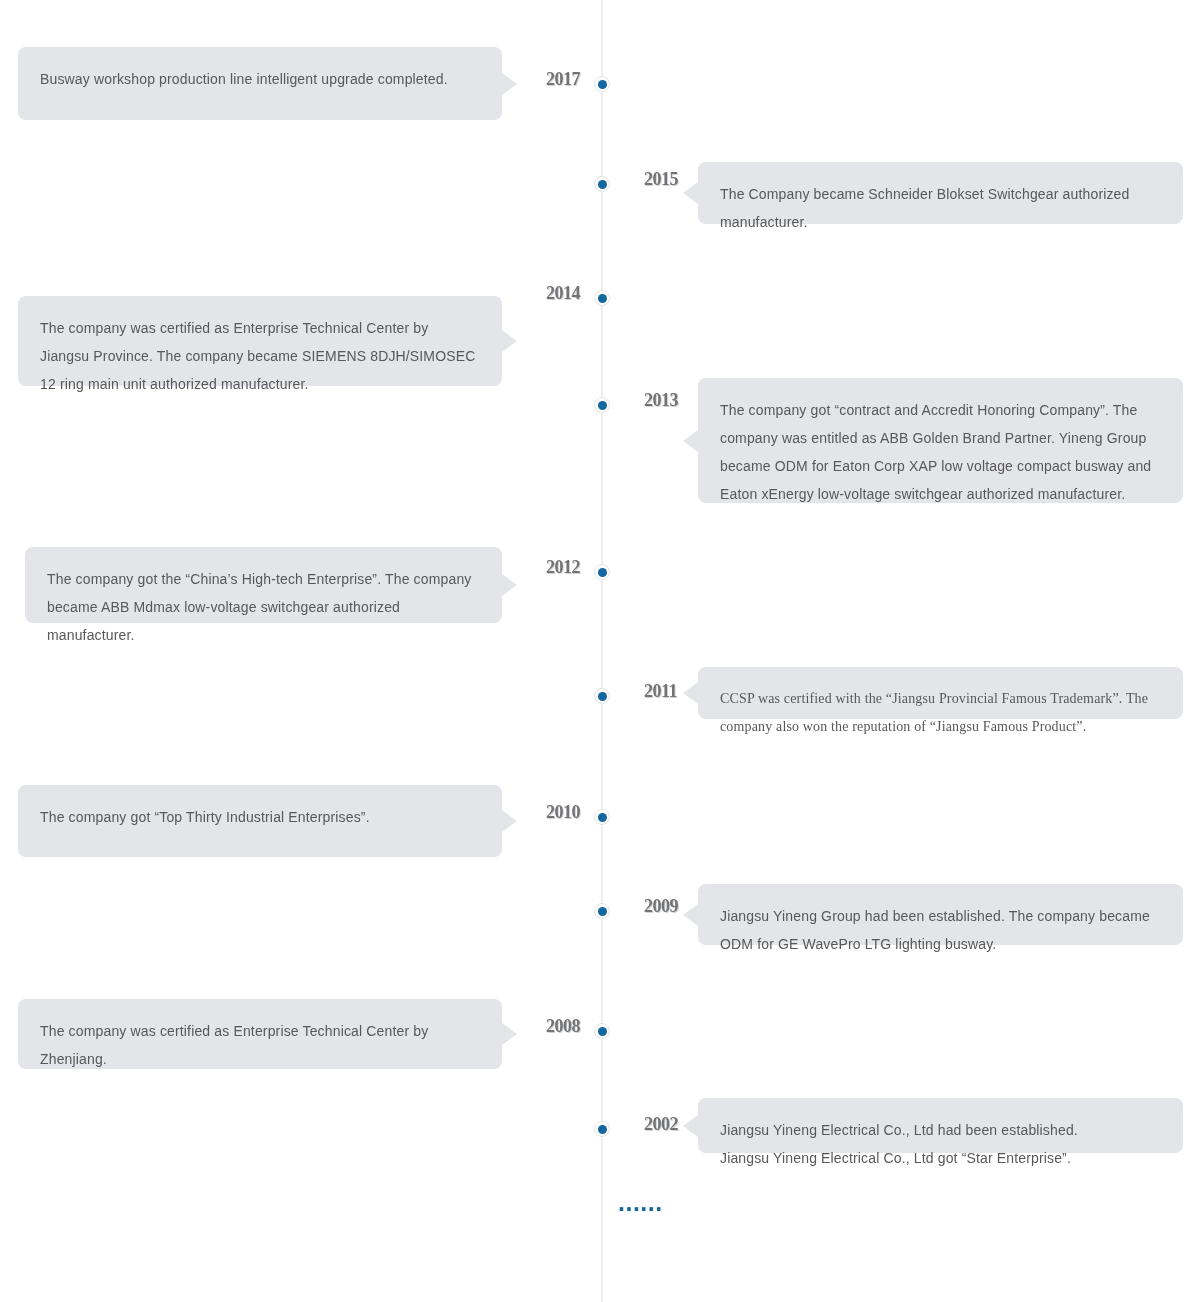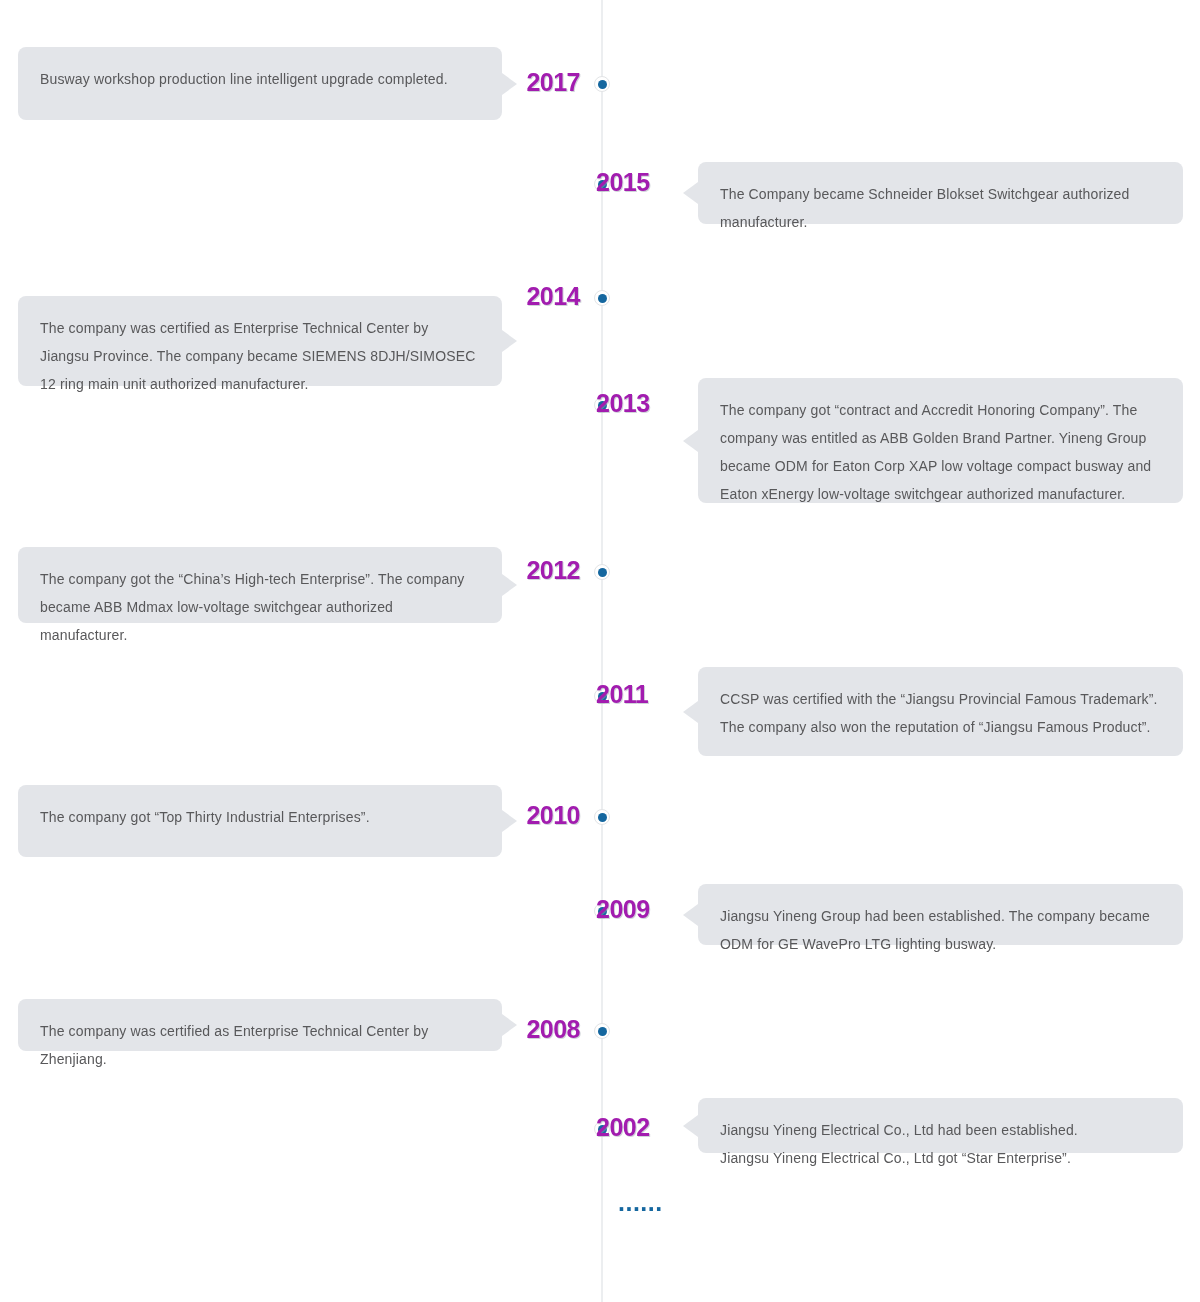--- a/index.html
+++ b/index.html
@@ -54,25 +54,25 @@
     height: 9px;
     margin-left: -4.5px;
     margin-top: -4.5px;
     border-radius: 50%;
     background: #15679f;
   }
 
   
   .year-label {
     position: absolute;
-    font-family: Liberation Sans, sans-serif;
-    font-size: 25px;
+    font-family: Liberation Serif, serif;
+    font-size: 18px;
     font-weight: bold;
     letter-spacing: -0.5px;
-    color: #a21caf;
+    color: #737373;
     text-shadow: 1px 1px 0 rgba(150,160,170,0.45);
     line-height: 1;
     white-space: nowrap;
   }
 
   
   .bubble {
     position: absolute;
     background: #e3e5e9;
     border-radius: 8px;
@@ -124,21 +124,21 @@
     left: -15px;
     top: 50%;
     margin-top: -11px;
     width: 0;
     height: 0;
     border-top: 11px solid transparent;
     border-bottom: 11px solid transparent;
     border-right: 15px solid #e3e5e9;
   }
   .side-right .year-label {
-    left: 596px;
+    left: 644px;
     text-align: center;
   }
   .side-right .node-marker {
     left: 594px;
   }
 
   
   #timeline-ellipsis {
     position: absolute;
     left: 618px;
@@ -181,49 +181,49 @@
     <div class="event-row side-right" style="top: 405px;">
       <div class="node-marker"></div>
       <div class="year-label" style="top: -14px;">2013</div>
       <div class="bubble" style="top: -27px; height: 125px;">
         <p>The company got “contract and Accredit Honoring Company”. The company was entitled as ABB Golden Brand Partner. Yineng Group became ODM for  Eaton Corp XAP low voltage compact busway and Eaton xEnergy low-voltage switchgear authorized manufacturer.</p>
       </div>
     </div>
     <div class="event-row side-left" style="top: 572px;">
       <div class="node-marker"></div>
       <div class="year-label" style="top: -14px;">2012</div>
-      <div class="bubble" style="top: -25px; height: 76px;">
+      <div class="bubble" style="top: -25px; height: 76px; margin-left: 7px;">
         <p>The company got the “China’s High-tech Enterprise”. The company became ABB Mdmax low-voltage switchgear authorized manufacturer.</p>
       </div>
     </div>
     <div class="event-row side-right" style="top: 696px;">
       <div class="node-marker"></div>
       <div class="year-label" style="top: -14px;">2011</div>
-      <div class="bubble" style="top: -29px; height: 89px;">
+      <div class="bubble" style="top: -29px; height: 52px; font-family: Liberation Serif, serif;">
         <p>CCSP was certified with the “Jiangsu Provincial Famous Trademark”. The company also won the reputation of “Jiangsu Famous Product”.</p>
       </div>
     </div>
     <div class="event-row side-left" style="top: 817px;">
       <div class="node-marker"></div>
       <div class="year-label" style="top: -14px;">2010</div>
       <div class="bubble" style="top: -32px; height: 72px;">
         <p>The company got “Top Thirty Industrial Enterprises”.</p>
       </div>
     </div>
     <div class="event-row side-right" style="top: 911px;">
       <div class="node-marker"></div>
       <div class="year-label" style="top: -14px;">2009</div>
       <div class="bubble" style="top: -27px; height: 61px;">
         <p>Jiangsu Yineng Group had been established. The company became ODM for GE  WavePro LTG lighting busway.</p>
       </div>
     </div>
     <div class="event-row side-left" style="top: 1031px;">
       <div class="node-marker"></div>
       <div class="year-label" style="top: -14px;">2008</div>
-      <div class="bubble" style="top: -32px; height: 52px;">
+      <div class="bubble" style="top: -32px; height: 70px;">
         <p>The company was certified as Enterprise Technical Center by Zhenjiang.</p>
       </div>
     </div>
     <div class="event-row side-right" style="top: 1129px;">
       <div class="node-marker"></div>
       <div class="year-label" style="top: -14px;">2002</div>
       <div class="bubble" style="top: -31px; height: 55px;">
         <p>Jiangsu Yineng Electrical Co., Ltd had been established.
 Jiangsu Yineng Electrical Co., Ltd got “Star Enterprise”.</p>
       </div>

